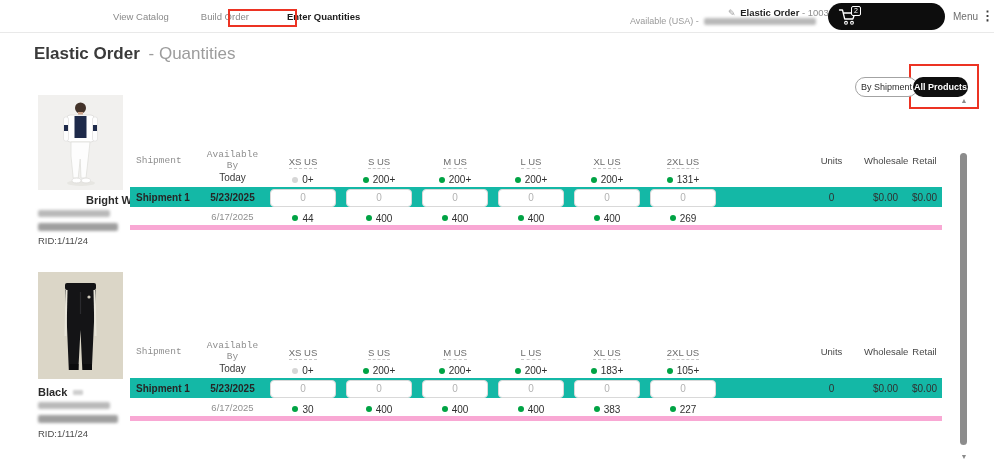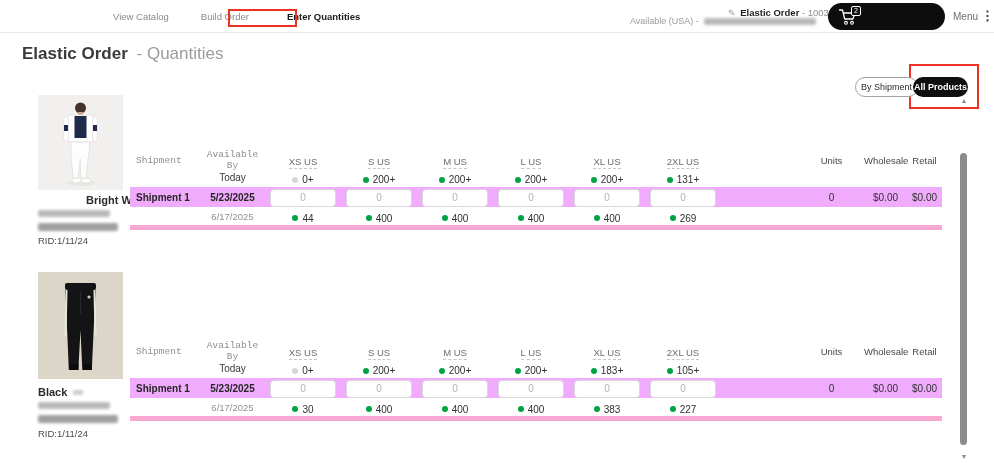--- a/index.html
+++ b/index.html
@@ -22,21 +22,21 @@
   .cart-pill { position:absolute; left:828px; top:3px; width:117px; height:27px; background:#0d0d0d; border-radius:14px; display:flex; align-items:center; padding:0 10px; gap:8px; cursor:pointer; }
   .cart-icon-wrap { position:relative; width:20px; height:18px; flex:0 0 auto; }
   .cart-badge { position:absolute; top:-2px; right:-3px; min-width:10px; height:10px; background:#0d0d0d; border:1px solid #fff; border-radius:2px; color:#fff; font-size:7px; line-height:8px; text-align:center; padding:0 1px; }
   .cart-text { display:flex; flex-direction:column; line-height:1.15; }
   .cart-title { color:#fff; font-size:10.5px; font-weight:bold; }
   .cart-summary { color:#e8e8e8; font-size:7.5px; white-space:nowrap; }
   .menu-label { position:absolute; left:953px; top:11px; font-size:10px; color:#6e6e6e; cursor:pointer; }
   .kebab { position:absolute; left:981px; top:8px; font-size:13px; font-weight:bold; color:#3c3c3c; letter-spacing:0; cursor:pointer; line-height:16px; }
 
   
-  .page-title { position:absolute; left:22px; top:44px; font-size:17px; }
+  .page-title { position:absolute; left:34px; top:44px; font-size:17px; }
   .page-title .main { font-weight:600; color:#3a3a3a; }
   .page-title .sub { color:#9c9c9c; margin-left:4px; }
 
   
   .toggle-group { position:absolute; left:855px; top:77px; width:112px; height:20px; }
   .pill { position:absolute; top:0; height:20px; border-radius:11px; font-size:9px; display:flex; align-items:center; justify-content:center; cursor:pointer; }
   .pill-light { left:0; width:63px; background:#fff; border:1px solid #a3a3a3; color:#2c2c2c; z-index:1; }
   .pill-dark { left:58px; width:55px; background:#0f0f0f; color:#fff; font-weight:bold; z-index:2; }
 
   
@@ -49,21 +49,21 @@
   .pname { position:absolute; left:38px; font-size:11px; font-weight:bold; color:#2b2b2b; display:flex; align-items:center; gap:6px; cursor:pointer; }
   .pname .chip { width:10px; height:5px; background:#cfcfcf; border-radius:1px; filter:blur(1px); }
   .pbar { position:absolute; left:38px; }
   .prid { position:absolute; left:38px; font-size:9.5px; color:#4c4c4c; }
 
   
   .ptable { position:absolute; left:130px; width:812px; }
   .trow { display:grid; grid-template-columns:70px 65px repeat(6,76px) 1fr 65px 43px 35px; align-items:center; }
   .r-head { height:19px; }
   .r-today { height:19px; }
-  .r-ship { height:20px; background:#f0abfc; }
+  .r-ship { height:20px; background:#14b8a6; }
   .r-future { height:23px; border-bottom:5px solid #f9a8d4; }
   .cl { text-align:left; padding-left:6px; }
   .cr { text-align:center; }
   .cc { text-align:center; }
   .h-gray { font-size:9.5px; color:#8f8f8f;font-family:Liberation Mono, monospace; }
   .h-dark { font-size:9.5px; color:#474747; }
   .size-h { display:inline-block; font-size:9.5px; color:#6d6d6d; border-bottom:1px dashed #c6c6c6; padding-bottom:1px; cursor:pointer; }
   .today-label { font-size:10px; color:#3a3a3a; }
   .future-date { font-size:9.5px; color:#8f8f8f; }
   .ship-label, .ship-date { font-size:10px; font-weight:bold; color:#262626; }

